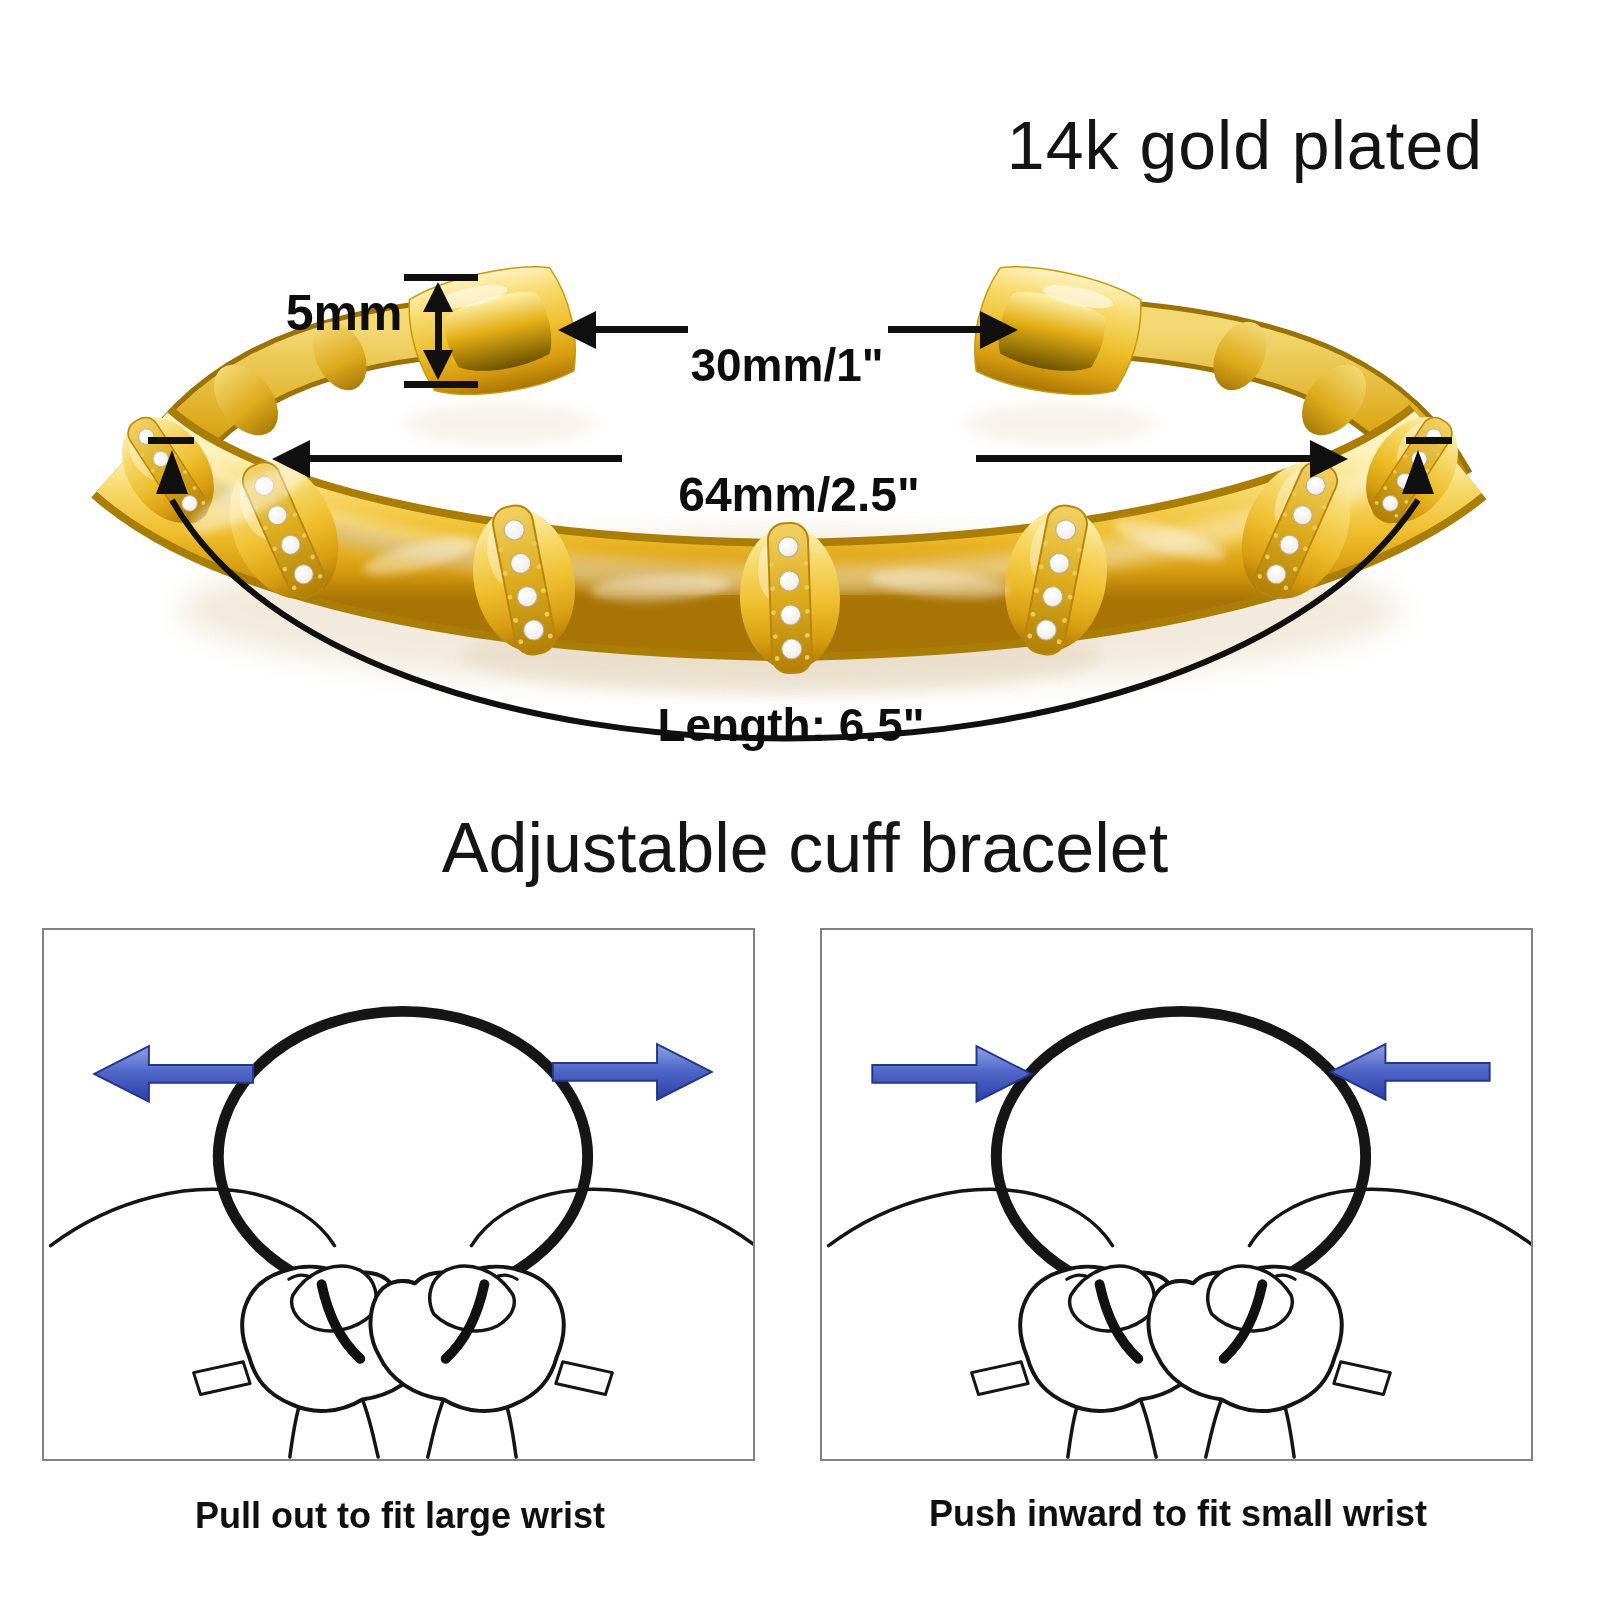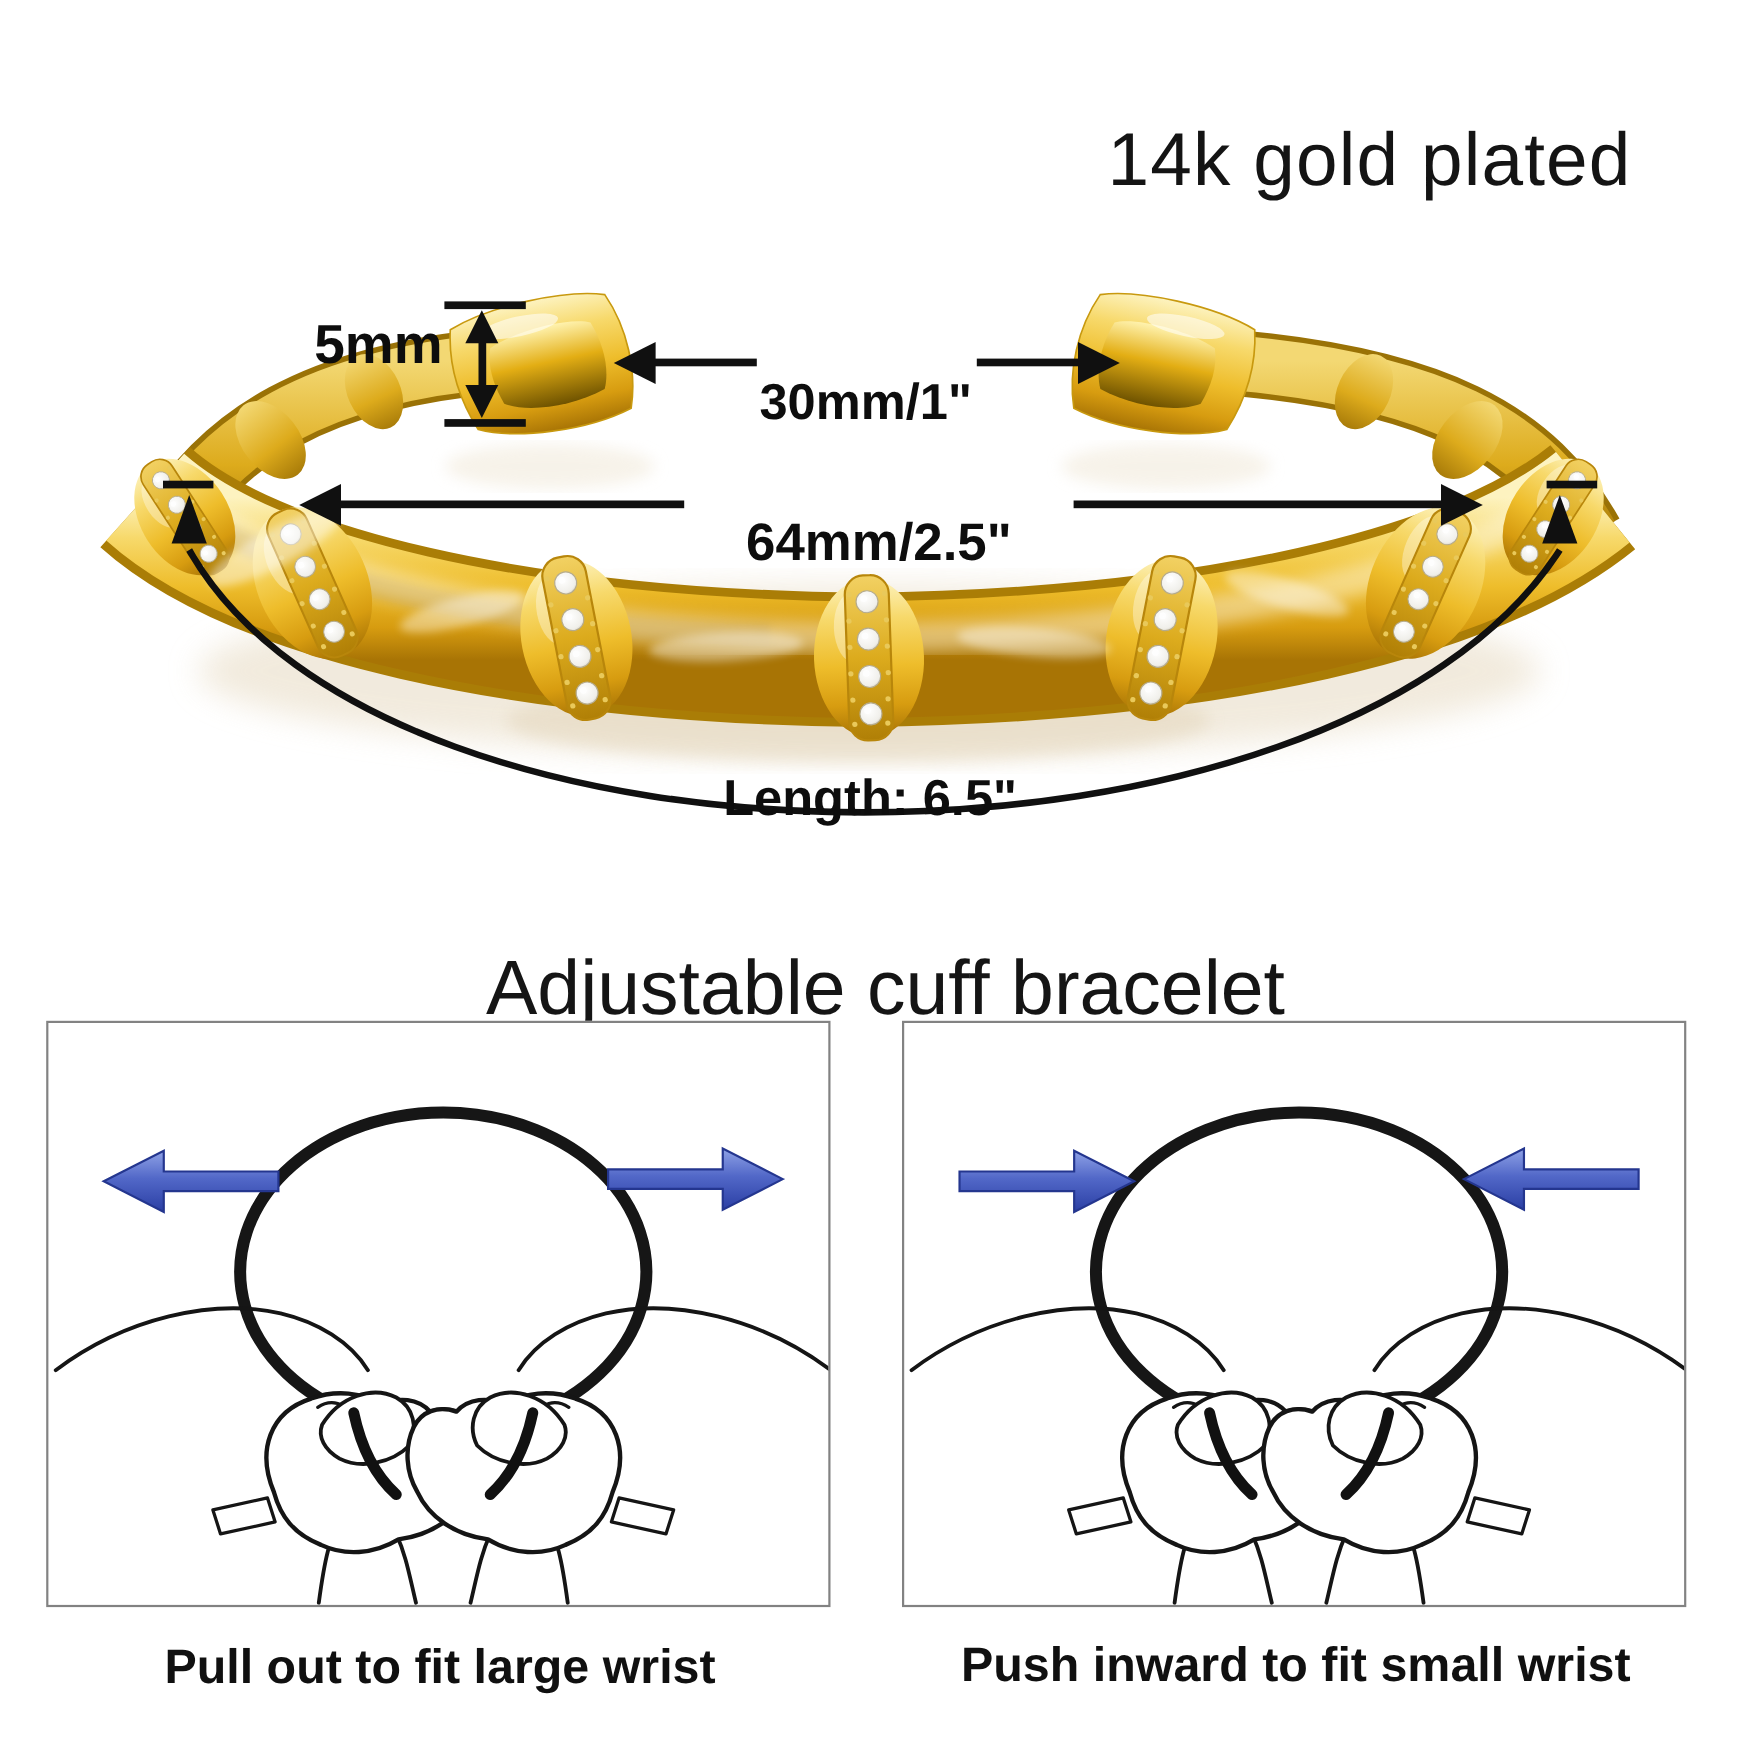--- a/index.html
+++ b/index.html
@@ -8,21 +8,21 @@
   .abs{position:absolute;}
   .ctr{transform:translate(-50%,-50%);white-space:nowrap;}
   .material-label{font-size:68px;font-weight:400;letter-spacing:1px;color:#141414;}
   .dim-label{font-weight:700;color:#0d0d0d;margin-top:36px;}
   .dim-5mm{font-size:50px;}
   .dim-30mm{font-size:46px;}
   .dim-64mm{font-size:48px;}
   .dim-length{font-size:46px;font-weight:600;}
   .section-title{font-size:70px;font-weight:400;color:#151515;}
   .instruction-box{position:absolute;width:713px;height:533px;border:2px solid #828282;background:#fff;box-sizing:border-box;}
-  .caption{font-size:44px;font-weight:700;color:#101010;}
+  .caption{font-size:36px;font-weight:700;color:#101010;}
   svg{display:block;}
 </style>
 </head>
 <body>
 
 <div class="canvas">
 
   <svg width="0" height="0" style="position:absolute" aria-hidden="true">
     <defs>
       <linearGradient id="goldBand" x1="0" y1="0" x2="0" y2="1">
@@ -216,21 +216,21 @@
       </g>
     </g>
   </svg>
 
   <div class="abs ctr material-label" style="left:1245px;top:145px">14k gold plated</div>
   <div class="abs ctr dim-label dim-5mm" style="left:344px;top:277px">5mm</div>
   <div class="abs ctr dim-label dim-30mm" style="left:787px;top:329px">30mm/1"</div>
   <div class="abs ctr dim-label dim-64mm" style="left:799px;top:458px">64mm/2.5"</div>
   <div class="abs ctr dim-label dim-length" style="left:791px;top:689px">Length: 6.5"</div>
 
-  <div class="abs ctr section-title" style="left:805px;top:898px">Adjustable cuff bracelet</div>
+  <div class="abs ctr section-title" style="left:805px;top:848px">Adjustable cuff bracelet</div>
 
   <div class="instruction-box" style="left:42px;top:928px">
     <svg width="709" height="529" viewBox="0 0 713 533">
       <use href="#cuff-hands"></use>
       <polygon points="50,145 105,117 105,136 210,136 210,154 105,154 105,173" fill="url(#blueGrad)" stroke="#24368f" stroke-width="2"></polygon>
       <polygon points="672,143 617,115 617,134 512,134 512,152 617,152 617,171" fill="url(#blueGrad)" stroke="#24368f" stroke-width="2"></polygon>
     </svg>
   </div>
 
   <div class="instruction-box" style="left:820px;top:928px">

